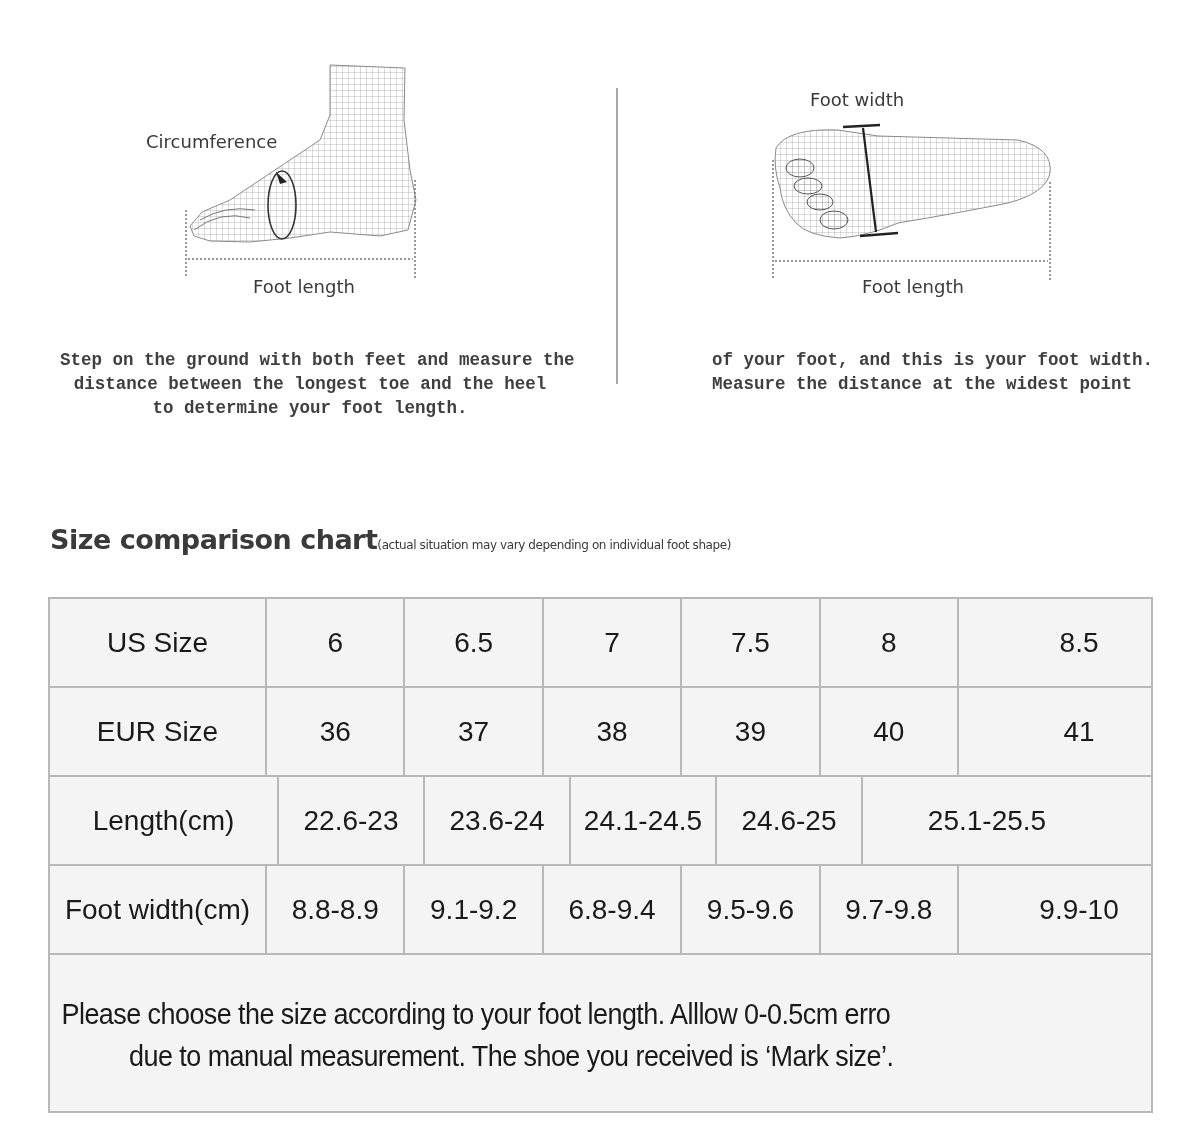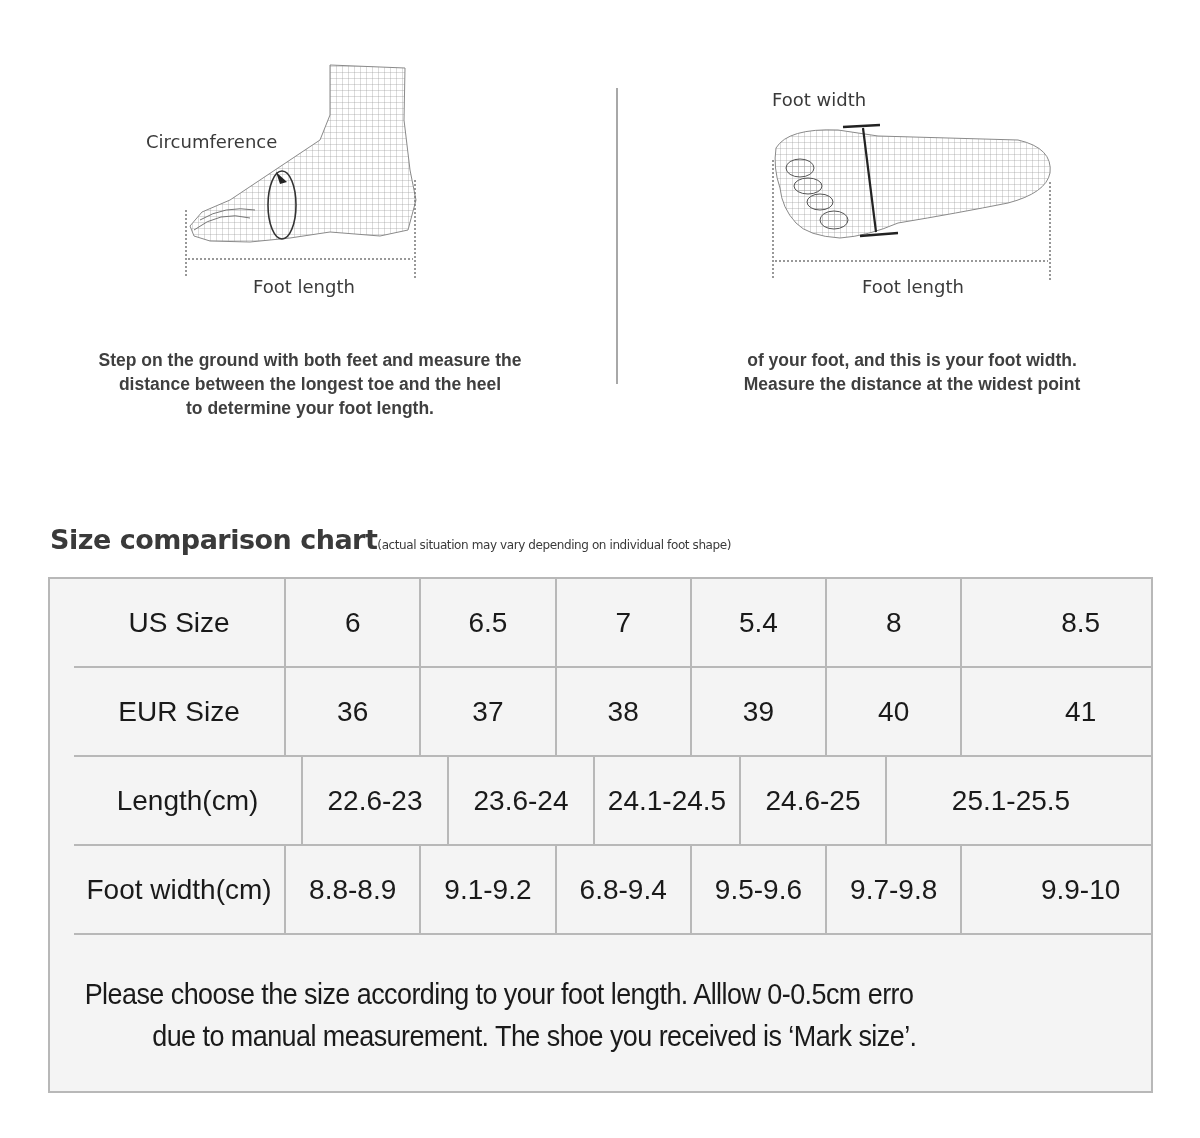--- a/index.html
+++ b/index.html
@@ -4,28 +4,28 @@
   <style>
     * { box-sizing: border-box; margin: 0; padding: 0; }
     html, body { width: 1200px; height: 1138px; background: #ffffff; overflow: hidden; }
     body { position: relative; font-family: "DejaVu Sans", sans-serif; color: #333; }
 
     .figure { position: absolute; }
     .fig-label { position: absolute; font-family: "DejaVu Sans", sans-serif; font-size: 18px; color: #3a3a3a; white-space: nowrap; }
 
     .divider { position: absolute; left: 616px; top: 88px; width: 2px; height: 296px; background: #a8a8a8; }
 
-    .instruction { position: absolute; text-align: center; font-family: Liberation Sans, sans-serif; font-weight: bold; font-size: 17.5px; line-height: 24px; color: #3f3f3f; }
+    .instruction { position: absolute; text-align: center; font-family: Liberation Mono, monospace; font-weight: bold; font-size: 17.5px; line-height: 24px; color: #3f3f3f; }
     .instruction span { display: block; white-space: nowrap; }
 
     .chart-heading { position: absolute; left: 50px; top: 524px; white-space: nowrap; color: #3a3a3a; }
     .chart-title { font-family: "DejaVu Sans", sans-serif; font-size: 27px; font-weight: bold; letter-spacing: -0.5px; }
     .chart-note { font-family: "DejaVu Sans", sans-serif; font-size: 12px; letter-spacing: -0.4px; }
 
-    .size-table { position: absolute; left: 48px; top: 577px; width: 1105px; border: 2px solid #b8b8b8; background: #f4f4f4; padding-left: 24px; }
+    .size-table { position: absolute; left: 48px; top: 597px; width: 1105px; border: 2px solid #b8b8b8; background: #f4f4f4; }
     .row { display: flex; height: 89px; border-bottom: 2px solid #b8b8b8; }
     .cell { display: flex; align-items: center; justify-content: center; border-right: 2px solid #b8b8b8; font-family: "Liberation Sans", sans-serif; font-size: 28px; color: #1a1a1a; white-space: nowrap; overflow: visible; }
     .cell:last-child { border-right: none; }
     .cell.head { width: 229px; }
     .cell.val { width: 146px; }
     .cell.val.wide { width: 152px; margin-left: 48px; }
     .note-row { height: 156px; display: flex; flex-direction: column; justify-content: center; padding-top: 4px; }
     .note-line { font-family: "Liberation Sans", sans-serif; font-size: 29px; color: #1a1a1a; letter-spacing: -0.6px; white-space: nowrap; line-height: 42px; transform: scaleX(0.93); }
     .note-line.first { margin-left: -28px; }
     .note-line.second { margin-left: 42px; }
@@ -81,39 +81,39 @@
 
     <line x1="75" y1="9" x2="112" y2="7" stroke="#222" stroke-width="2.5"></line>
     <line x1="95" y1="10" x2="108" y2="114" stroke="#222" stroke-width="2.2"></line>
     <line x1="92" y1="118" x2="130" y2="115" stroke="#222" stroke-width="2.5"></line>
 
     <line x1="5" y1="42" x2="5" y2="162" stroke="#777" stroke-width="1.5" stroke-dasharray="2,2"></line>
     <line x1="282" y1="64" x2="282" y2="164" stroke="#777" stroke-width="1.5" stroke-dasharray="2,2"></line>
     <line x1="7" y1="143" x2="280" y2="143" stroke="#777" stroke-width="1.5" stroke-dasharray="2,2"></line>
   </svg>
 </div>
-<div class="fig-label" style="left:772px; top:89px;text-align:right;">Foot width</div>
+<div class="fig-label" style="left:810px; top:89px;text-align:right;">Foot width</div>
 <div class="fig-label" style="left:862px; top:276px;">Foot length</div>
 
 <div class="instruction" style="left:712px; top:348px; width:400px;">
   <span>of your foot, and this is your foot width.</span>
   <span>Measure the distance at the widest point</span>
 </div>
 
 <div class="chart-heading">
   <span class="chart-title">Size comparison chart</span><span class="chart-note">(actual situation may vary depending on individual foot shape)</span>
 </div>
 
 <div class="size-table">
   <div class="row">
     <div class="cell head">US Size</div>
     <div class="cell val">6</div>
     <div class="cell val">6.5</div>
     <div class="cell val">7</div>
-    <div class="cell val">5.4</div>
+    <div class="cell val">7.5</div>
     <div class="cell val">8</div>
     <div class="cell val wide">8.5</div>
   </div>
   <div class="row">
     <div class="cell head">EUR Size</div>
     <div class="cell val">36</div>
     <div class="cell val">37</div>
     <div class="cell val">38</div>
     <div class="cell val">39</div>
     <div class="cell val">40</div>

